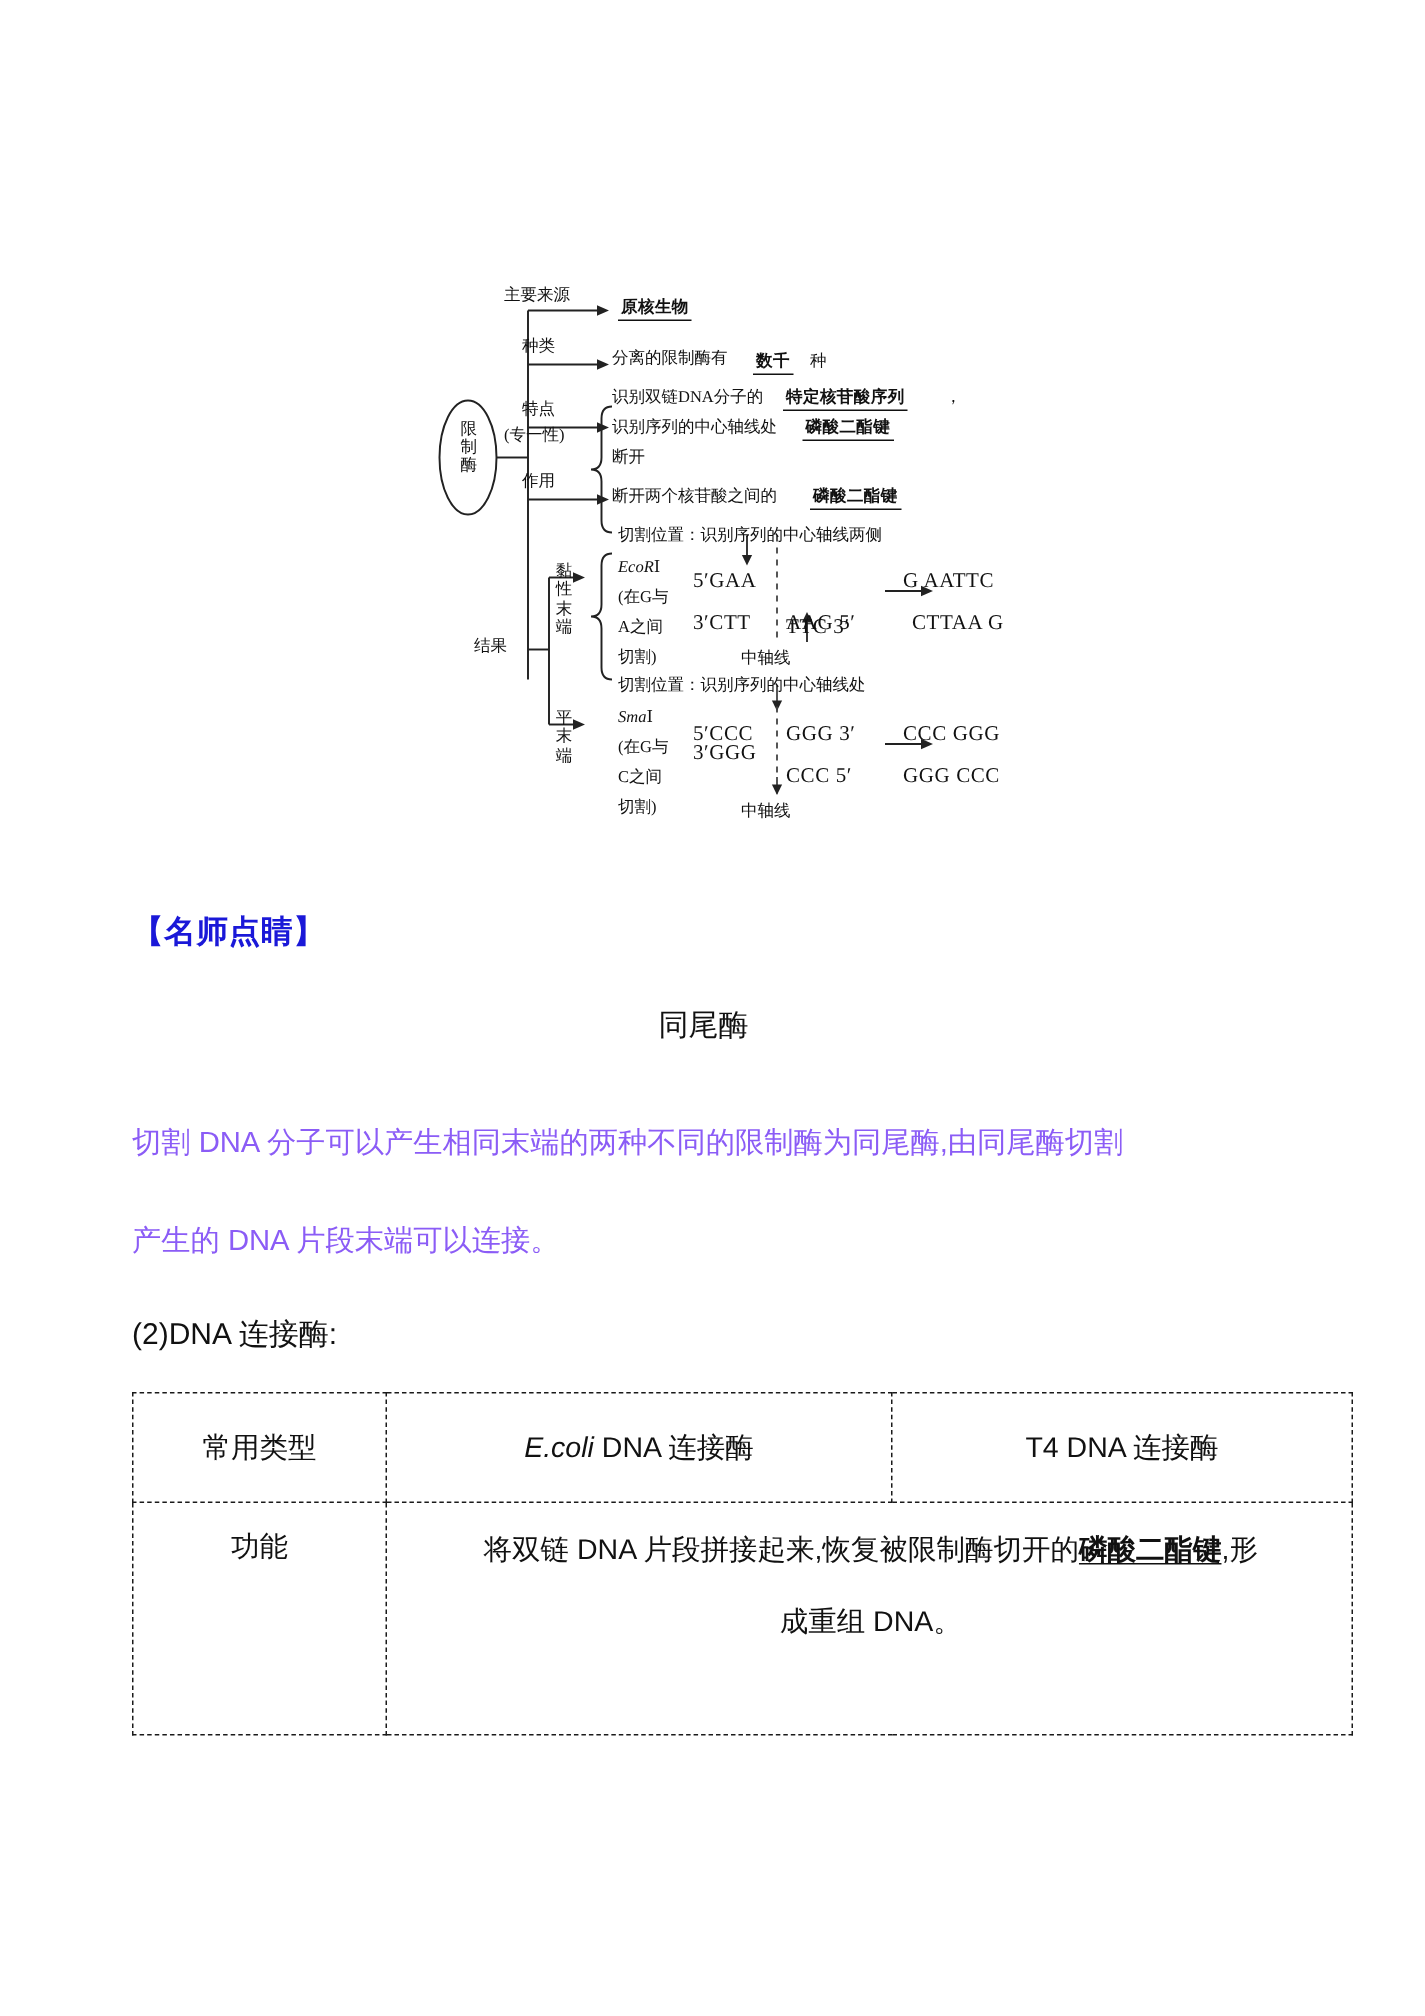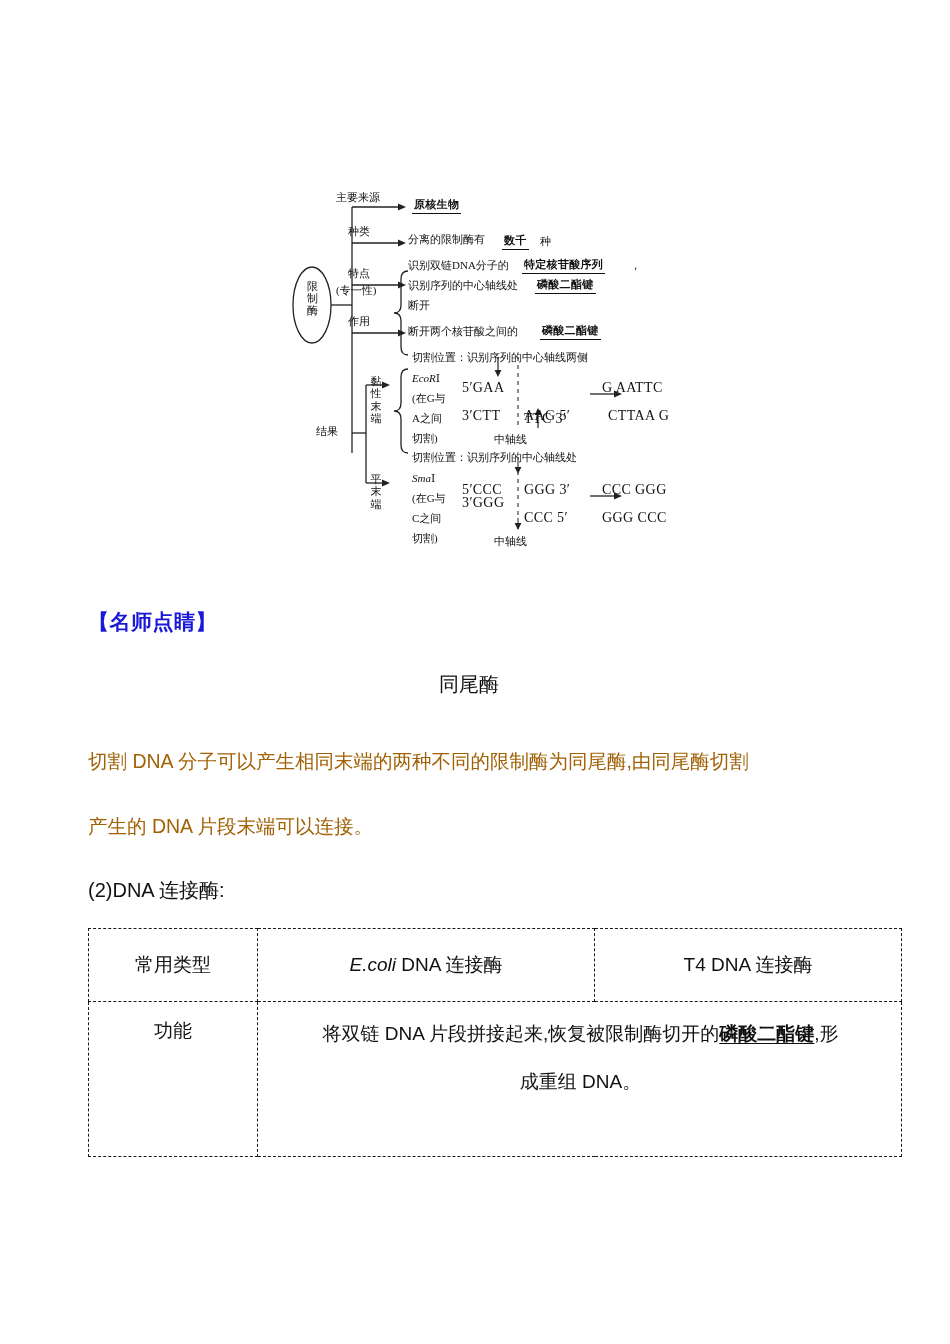--- a/index.html
+++ b/index.html
@@ -27,21 +27,21 @@
     white-space: nowrap;
     font-family: "Liberation Sans", "DejaVu Sans", sans-serif;
     font-size: 19px;
     line-height: 1.2;
     color: #111;
   }
   .body-text {
     position: absolute;
     font-family: "Liberation Sans", "DejaVu Sans", sans-serif;
     font-size: 19.5px;
-    color: #a16207;
+    color: #8b5cf6;
     white-space: nowrap;
   }
 
   
   #heading-1 {
     left: 88px;
     top: 133px;
     font-size: 20px;
   }
   #mingshi-heading {

